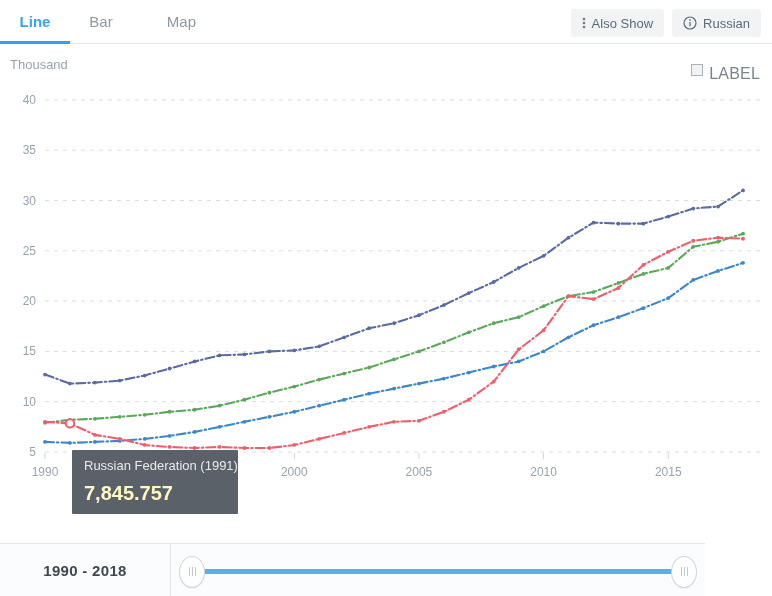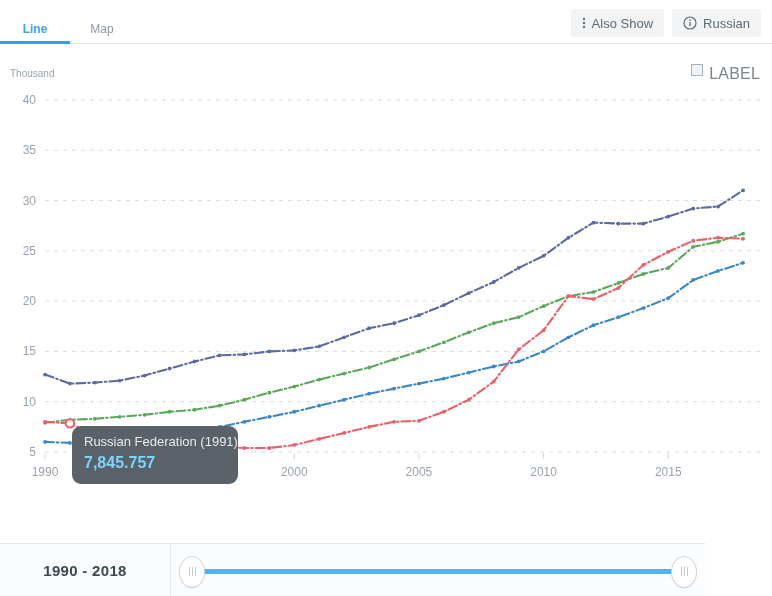--- a/index.html
+++ b/index.html
@@ -33,33 +33,33 @@
     box-sizing: border-box;
   }
   .tabs {
     position: absolute;
     left: 0; top: 0;
     height: 44px;
     display: flex;
     align-items: center;
   }
   .tab {
-    font-size: 12px;
+    font-size: 15px;
     color: #8e99a4;
-    padding: 7px 0 0 0;
+    padding: 0 0 0 0;
     height: 44px;
     line-height: 44px;
     cursor: pointer;
     text-align: center;
     box-sizing: border-box;
     user-select: none;
   }
   .tab-0 { width: 70px; }
   .tab-1 { width: 62px; }
-  .tab-2 { width: 64px; }
+  .tab-2 { width: 64px; text-align: right; }
   .tab.active {
     color: #3ba2ef;
     border-bottom: 3px solid #30a0f0;
     font-weight: 600;
   }
 
   .tool-group {
     position: absolute;
     right: 11px; top: 9px;
     display: flex;
@@ -85,22 +85,22 @@
   
   .chart-wrap {
     position: absolute;
     left: 0; top: 44px;
     width: 772px;
     height: 498px;
     background: #ffffff;
   }
   .unit-label {
     position: absolute;
-    left: 10px; top: 24px;
-    font-size: 10px;
+    left: 10px; top: 13px;
+    font-size: 13px;
     color: #9aa3ac;
   }
   .label-toggle {
     position: absolute;
     right: 12px; top: 13px;
     display: flex;
     align-items: center;
     gap: 6px;
     cursor: pointer;
     user-select: none;
@@ -122,40 +122,40 @@
   .plot {
     position: absolute;
     left: 0; top: 0;
     width: 772px; height: 498px;
   }
 
   
   .tooltip {
     position: absolute;
     left: 72px;
-    top: 382px;
+    top: 406px;
     background: #5a6168;
     color: #ffffff;
     padding: 7px 12px 9px 12px;
     box-sizing: border-box;
     width: 166px;
-    border-radius: 9px;
+    border-radius: 1px;
   }
   .tooltip-title {
     font-size: 13px;
     color: #e9ebed;
     line-height: 17px;
     white-space: nowrap;
   }
   .tooltip-value {
-    font-size: 16px;
+    font-size: 20px;
     font-weight: bold;
-    color: #7dd3fc;
+    color: #fef9c3;
     line-height: 24px;
-    margin-top: 1px;
+    margin-top: 7px;
   }
 
   
   .footer {
     position: absolute;
     left: 0; top: 543px;
     width: 705px; height: 53px;
     background: #fbfcfd;
     border-top: 1px solid #e4e7ea;
     box-sizing: border-box;
@@ -211,20 +211,23 @@
 </style>
 </head>
 <body>
 
 <div class="app">
 
   <div class="topbar">
     <div class="tabs">
       <div class="tab tab-0 active">
         <span>Line</span>
+      </div>
+      <div class="tab tab-1">
+        <span>Bar</span>
       </div>
       <div class="tab tab-2">
         <span>Map</span>
       </div>
     </div>
 
     <div class="tool-group">
       <button class="tool-btn">
         <span>
           <svg width="4" height="14" viewBox="0 0 4 14">

